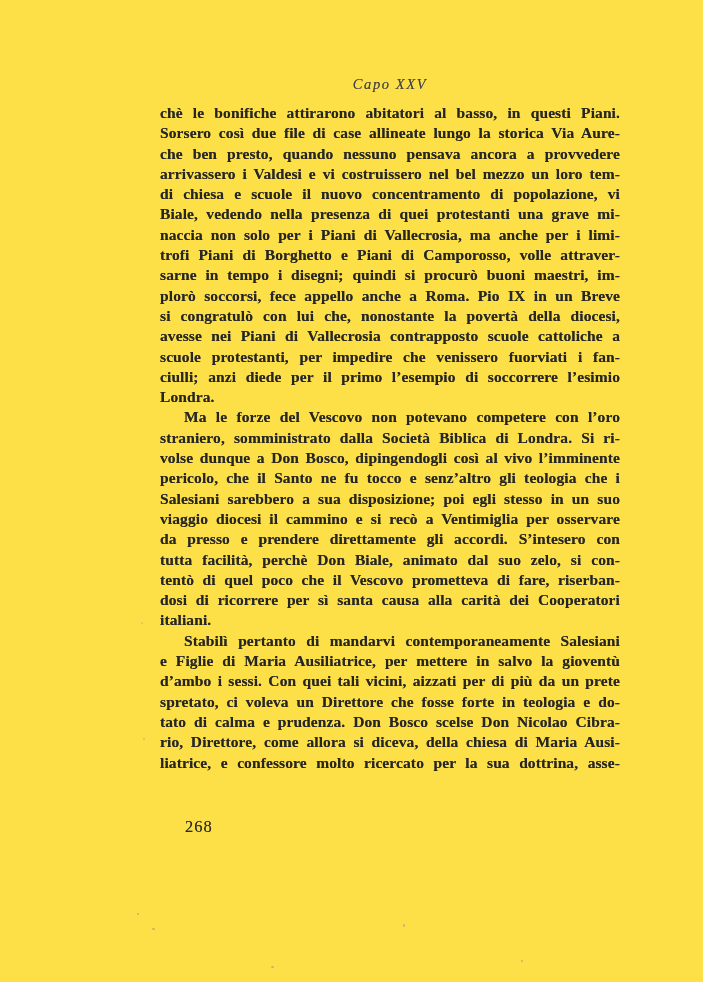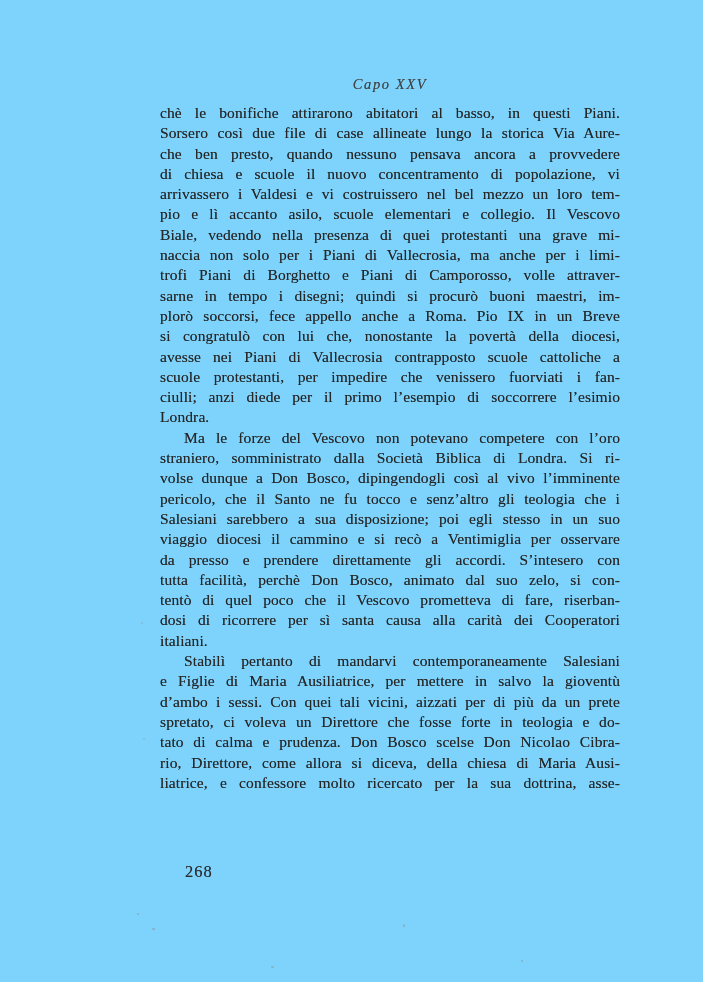--- a/index.html
+++ b/index.html
@@ -4,21 +4,21 @@
 <style>
   html, body { margin: 0; padding: 0; }
   body {
     width: 703px; height: 982px;
     background: #ffffff;
     font-family: "Liberation Serif", "DejaVu Serif", serif;
   }
   .sheet {
     position: relative;
     width: 703px; height: 982px;
-    background: #7dd3fc;
+    background: #fde047;
     overflow: hidden;
   }
   .running-head {
     position: absolute;
     left: 160px; top: 76px; width: 460px;
     text-align: center;
     font-style: italic;
     font-size: 14.5px;
     letter-spacing: 1.6px;
     color: #454545;
@@ -29,71 +29,70 @@
     left: 160px; top: 103px; width: 460px;
     font-size: 15.5px;
     line-height: 20.3px;
     letter-spacing: 0.1px;
     color: #262626;
     text-shadow: 0 0 0.35px rgba(30,30,30,.55);
   }
   .line {
     text-align: justify;
     text-align-last: justify;
+    font-weight: bold;
   }
   .line.para-end { text-align-last: left; }
   .line.indent { text-indent: 24px; }
   .folio {
     position: absolute;
     left: 185px; top: 817px;
     font-size: 16.5px;
     letter-spacing: 1px;
     color: #2c2c2c;
     text-shadow: 0 0 0.35px rgba(30,30,30,.55);
-    margin-top: 45px;
   }
   .speck {
     position: absolute;
     width: 2px; height: 2px;
     border-radius: 50%;
     background: #8f8f8f;
     opacity: .55;
   }
 </style>
 </head>
 <body>
 
 <div class="sheet">
   <div class="running-head">Capo XXV</div>
 
   <div class="text-block">
       <div class="line">chè le bonifiche attirarono abitatori al basso, in questi Piani.</div>
       <div class="line">Sorsero così due file di case allineate lungo la storica Via Aure-</div>
       <div class="line">che ben presto, quando nessuno pensava ancora a provvedere</div>
+      <div class="line">arrivassero i Valdesi e vi costruissero nel bel mezzo un loro tem-</div>
       <div class="line">di chiesa e scuole il nuovo concentramento di popolazione, vi</div>
-      <div class="line">arrivassero i Valdesi e vi costruissero nel bel mezzo un loro tem-</div>
-      <div class="line">pio e lì accanto asilo, scuole elementari e collegio. Il Vescovo</div>
       <div class="line">Biale, vedendo nella presenza di quei protestanti una grave mi-</div>
       <div class="line">naccia non solo per i Piani di Vallecrosia, ma anche per i limi-</div>
       <div class="line">trofi Piani di Borghetto e Piani di Camporosso, volle attraver-</div>
       <div class="line">sarne in tempo i disegni; quindi si procurò buoni maestri, im-</div>
       <div class="line">plorò soccorsi, fece appello anche a Roma. Pio IX in un Breve</div>
       <div class="line">si congratulò con lui che, nonostante la povertà della diocesi,</div>
       <div class="line">avesse nei Piani di Vallecrosia contrapposto scuole cattoliche a</div>
       <div class="line">scuole protestanti, per impedire che venissero fuorviati i fan-</div>
       <div class="line">ciulli; anzi diede per il primo l’esempio di soccorrere l’esimio</div>
       <div class="line para-end">Londra.</div>
       <div class="line indent">Ma le forze del Vescovo non potevano competere con l’oro</div>
       <div class="line">straniero, somministrato dalla Società Biblica di Londra. Si ri-</div>
       <div class="line">volse dunque a Don Bosco, dipingendogli così al vivo l’imminente</div>
       <div class="line">pericolo, che il Santo ne fu tocco e senz’altro gli teologia che i</div>
       <div class="line">Salesiani sarebbero a sua disposizione; poi egli stesso in un suo</div>
       <div class="line">viaggio diocesi il cammino e si recò a Ventimiglia per osservare</div>
       <div class="line">da presso e prendere direttamente gli accordi. S’intesero con</div>
-      <div class="line">tutta facilità, perchè Don Bosco, animato dal suo zelo, si con-</div>
+      <div class="line">tutta facilità, perchè Don Biale, animato dal suo zelo, si con-</div>
       <div class="line">tentò di quel poco che il Vescovo prometteva di fare, riserban-</div>
       <div class="line">dosi di ricorrere per sì santa causa alla carità dei Cooperatori</div>
       <div class="line para-end">italiani.</div>
       <div class="line indent">Stabilì pertanto di mandarvi contemporaneamente Salesiani</div>
       <div class="line">e Figlie di Maria Ausiliatrice, per mettere in salvo la gioventù</div>
       <div class="line">d’ambo i sessi. Con quei tali vicini, aizzati per di più da un prete</div>
       <div class="line">spretato, ci voleva un Direttore che fosse forte in teologia e do-</div>
       <div class="line">tato di calma e prudenza. Don Bosco scelse Don Nicolao Cibra-</div>
       <div class="line">rio, Direttore, come allora si diceva, della chiesa di Maria Ausi-</div>
       <div class="line">liatrice, e confessore molto ricercato per la sua dottrina, asse-</div>

